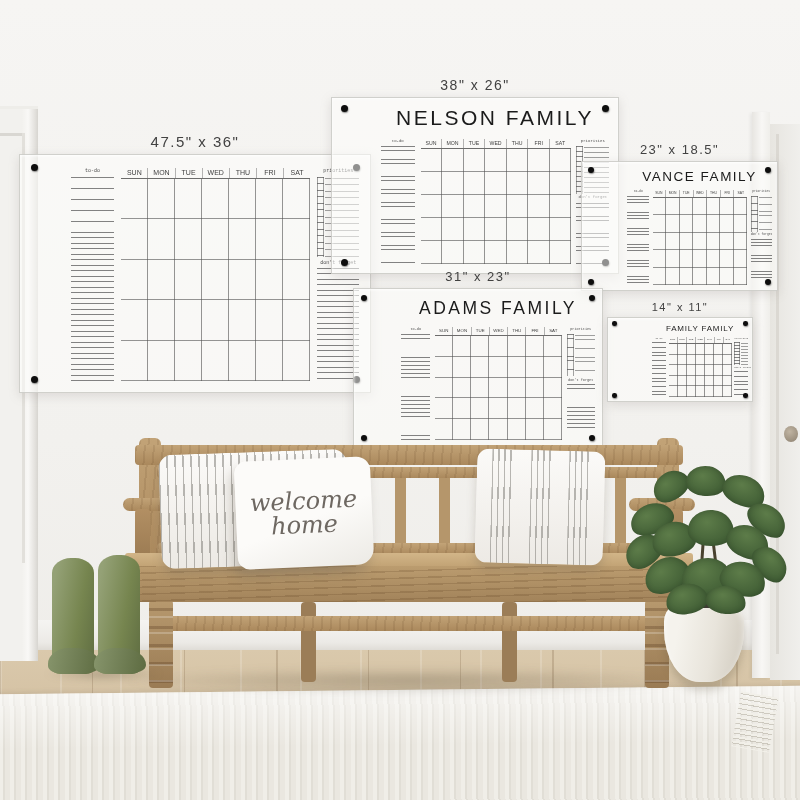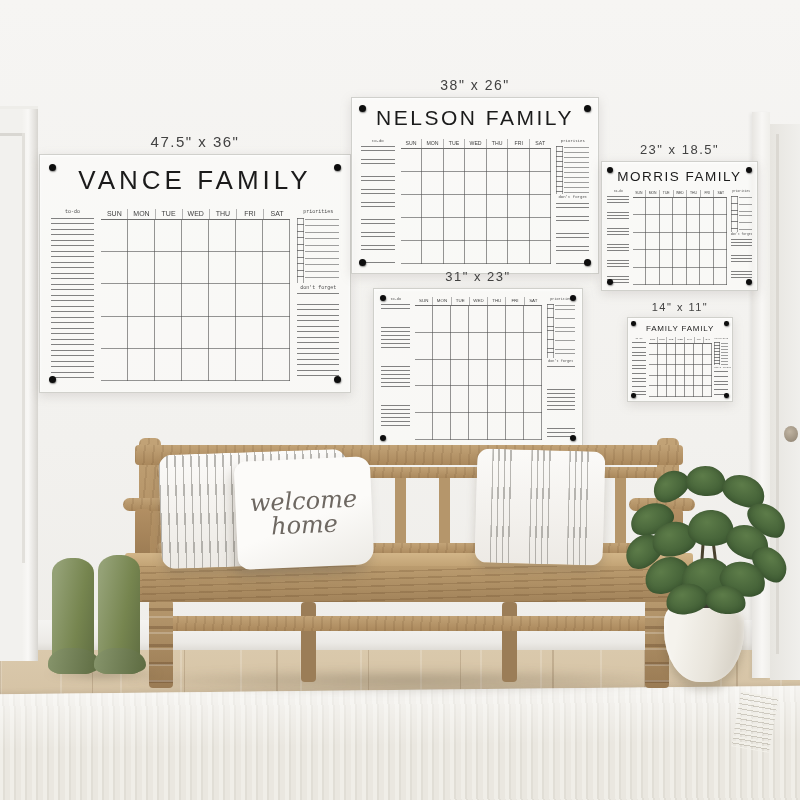--- a/index.html
+++ b/index.html
@@ -41,21 +41,21 @@
   .knob-right{position:absolute;left:784px;top:426px;width:14px;height:16px;border-radius:50%;z-index:3;
     background:radial-gradient(circle at 40% 35%,#c0b4a2,#8d8170);}
 
   
   .cal{position:absolute;display:flex;flex-direction:column;align-items:center;z-index:4;}
   .size-label{font-weight:300;color:#424242;white-space:nowrap;letter-spacing:1.5px;
     font-size:var(--sf);margin-bottom:4px;}
   .board{position:relative;width:100%;height:var(--bh);display:flex;flex-direction:column;align-items:center;
     background:rgba(253,253,252,0.55);
     border:1px solid rgba(198,197,193,0.8);
-    box-shadow:0 3px 10px rgba(140,134,126,0.22),inset 0 1px 3px rgba(255,255,255,0.9);}
+    box-shadow:0 3px 10px rgba(140,134,126,0.22),inset 0 1px 3px rgba(255,255,255,0.9);padding-left:40px;}
   .dot{position:absolute;width:var(--dotsz);height:var(--dotsz);background:#0d0d0d;border-radius:50%;
     box-shadow:0.5px 1px 1.5px rgba(0,0,0,0.45);}
   .dot.tl{top:4%;left:3%;} .dot.tr{top:4%;right:3%;} .dot.bl{bottom:4%;left:3%;} .dot.br{bottom:4%;right:3%;}
   .fam-name{font-size:var(--nf);letter-spacing:var(--nls);margin-top:var(--nmt);
     font-weight:500;color:#1b1b1b;white-space:nowrap;}
   .cal-body{display:flex;width:100%;flex:1;box-sizing:border-box;padding:0 3.5%;
     margin-top:var(--bmt);margin-bottom:3.5%;gap:2.5%;min-height:0;}
   .col-todo{width:15%;display:flex;flex-direction:column;}
   .col-days{flex:1;display:flex;flex-direction:column;}
   .col-side{width:14.5%;display:flex;flex-direction:column;}
@@ -187,21 +187,20 @@
   </div>
   <div class="knob-right"></div>
 
   <div class="cal cal-vance">
     <div class="size-label">47.5" x 36"</div>
     <div class="board">
       <span class="dot tl"></span>
       <span class="dot tr"></span>
       <span class="dot bl"></span>
       <span class="dot br"></span>
-      <div class="fam-name">VANCE FAMILY</div>
       <div class="cal-body">
         <div class="col-todo">
           <div class="side-label">to-do</div>
           <div class="ruled"></div>
         </div>
         <div class="col-days">
           <div class="day-row">
             <span>SUN</span>
             <span>MON</span>
             <span>TUE</span>
@@ -263,21 +262,21 @@
     </div>
   </div>
 
   <div class="cal cal-morris">
     <div class="size-label">23" x 18.5"</div>
     <div class="board">
       <span class="dot tl"></span>
       <span class="dot tr"></span>
       <span class="dot bl"></span>
       <span class="dot br"></span>
-      <div class="fam-name">MORRIS FAMILY</div>
+      <div class="fam-name">VANCE FAMILY</div>
       <div class="cal-body">
         <div class="col-todo">
           <div class="side-label">to-do</div>
           <div class="ruled"></div>
         </div>
         <div class="col-days">
           <div class="day-row">
             <span>SUN</span>
             <span>MON</span>
             <span>TUE</span>
@@ -301,20 +300,21 @@
     </div>
   </div>
 
   <div class="cal cal-adams">
     <div class="size-label">31" x 23"</div>
     <div class="board">
       <span class="dot tl"></span>
       <span class="dot tr"></span>
       <span class="dot bl"></span>
       <span class="dot br"></span>
+      <div class="fam-name">ADAMS FAMILY</div>
       <div class="cal-body">
         <div class="col-todo">
           <div class="side-label">to-do</div>
           <div class="ruled"></div>
         </div>
         <div class="col-days">
           <div class="day-row">
             <span>SUN</span>
             <span>MON</span>
             <span>TUE</span>

